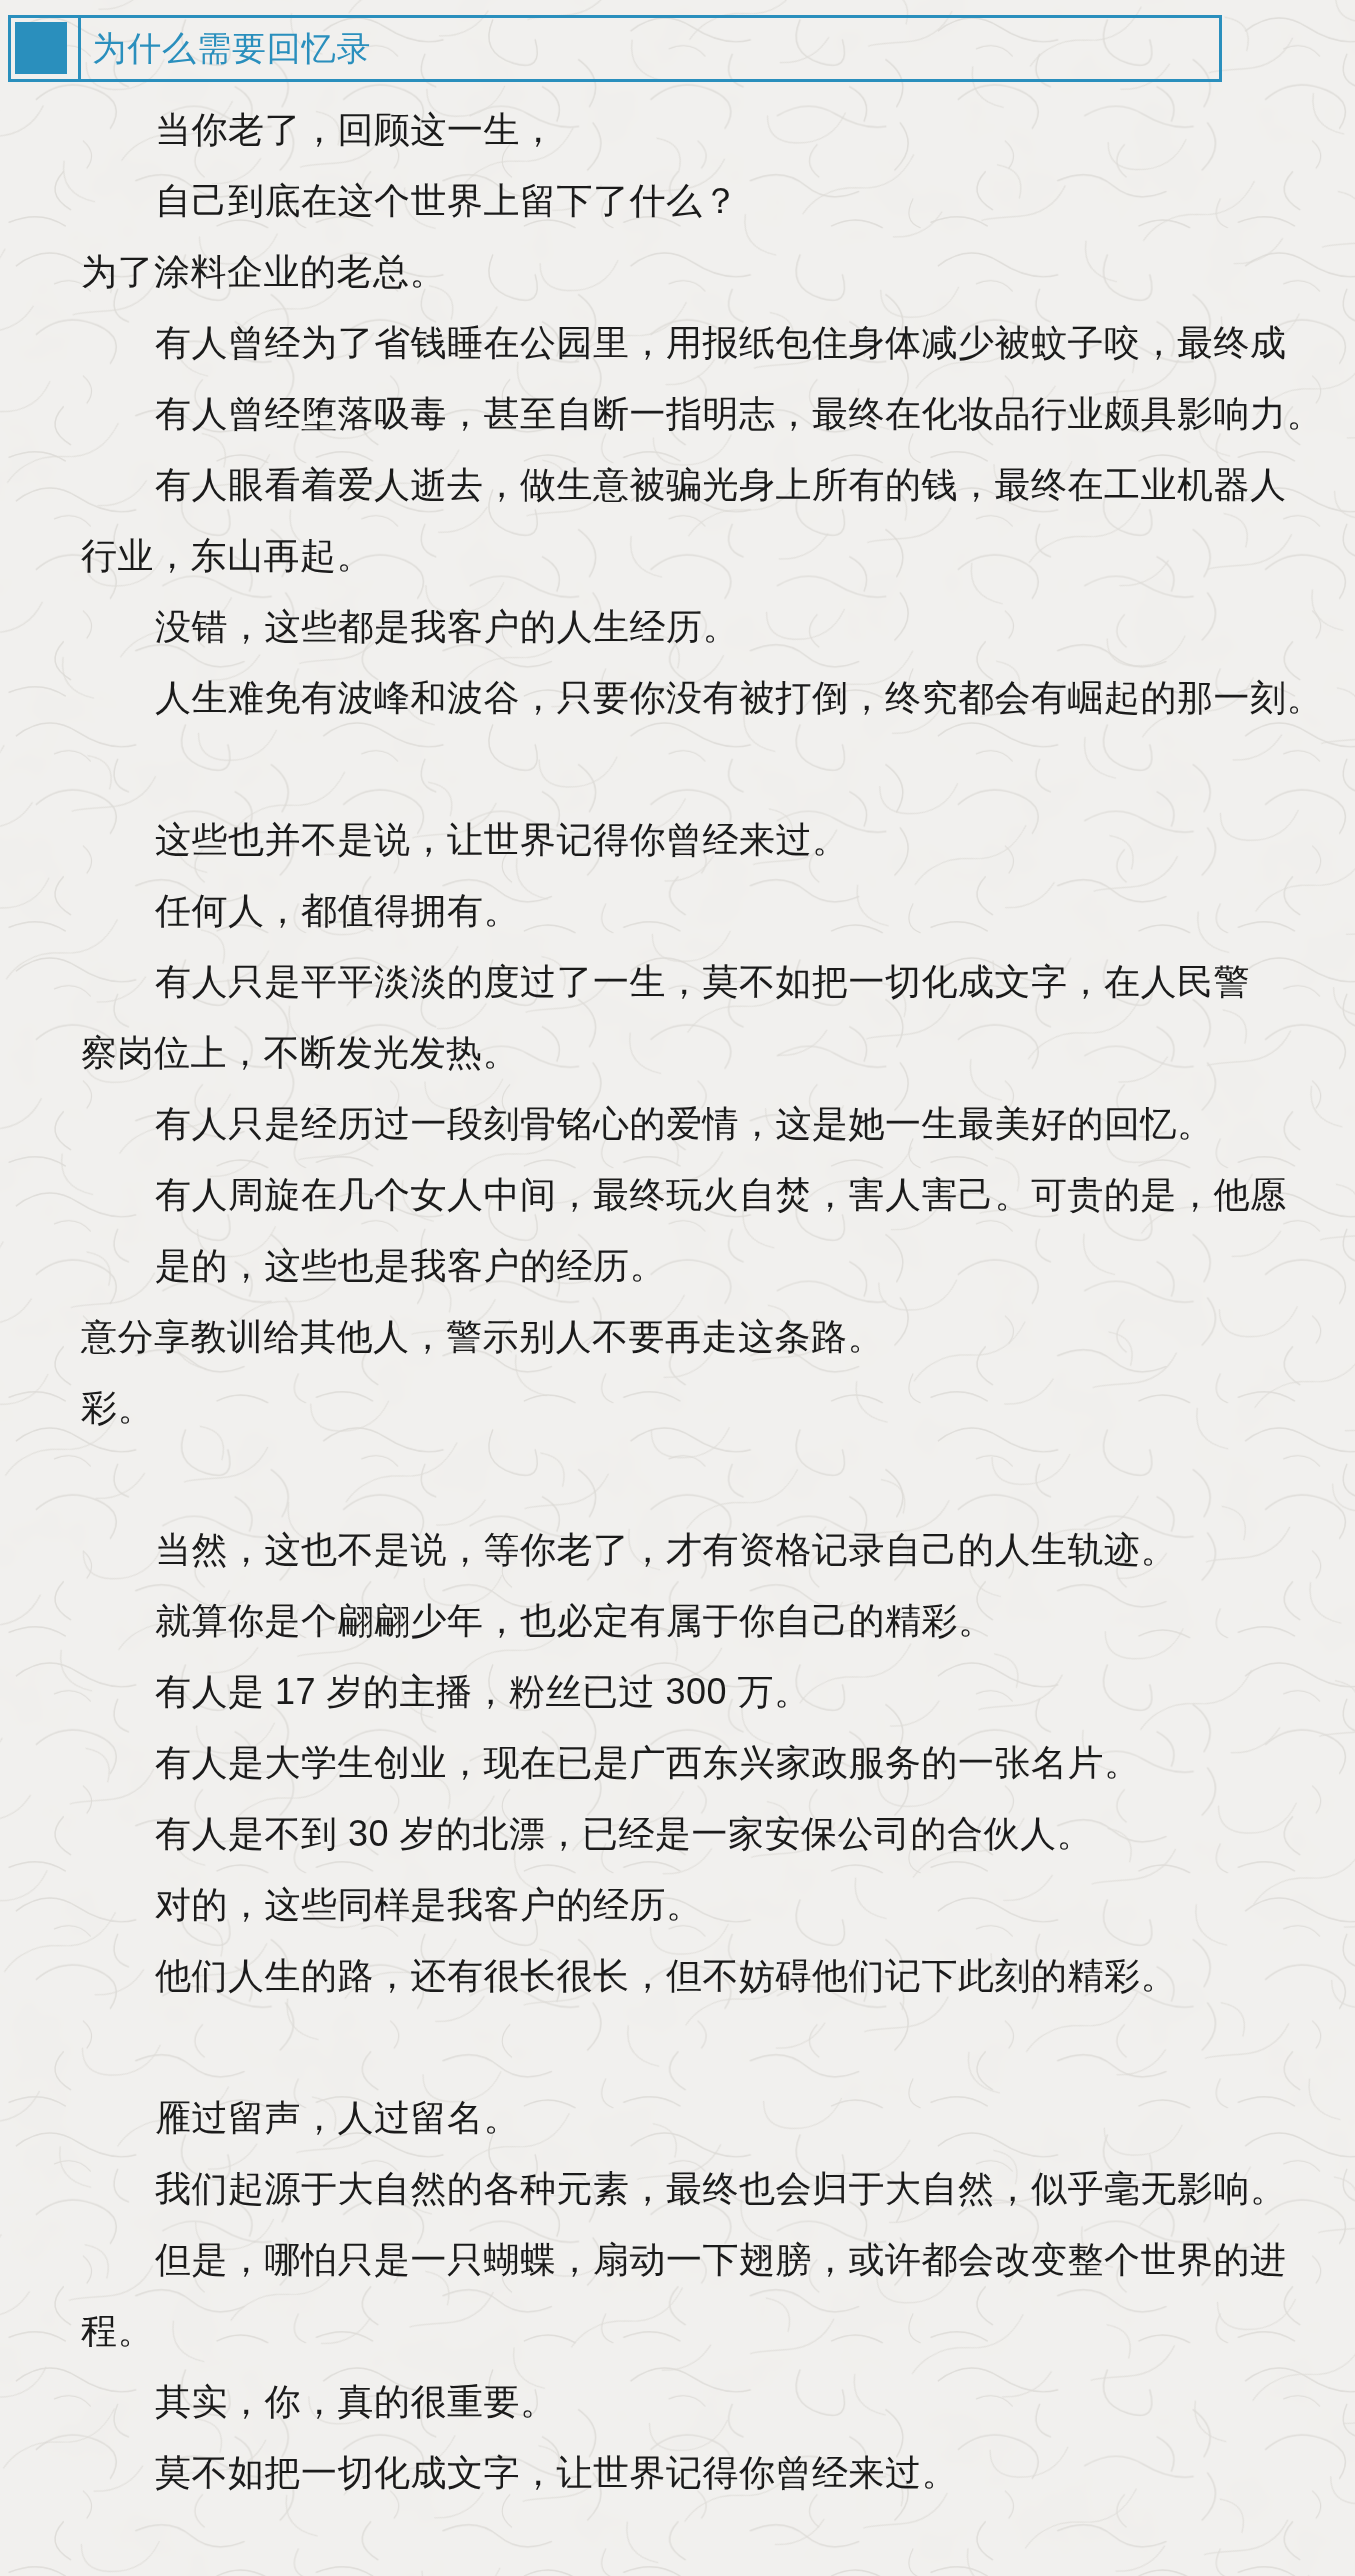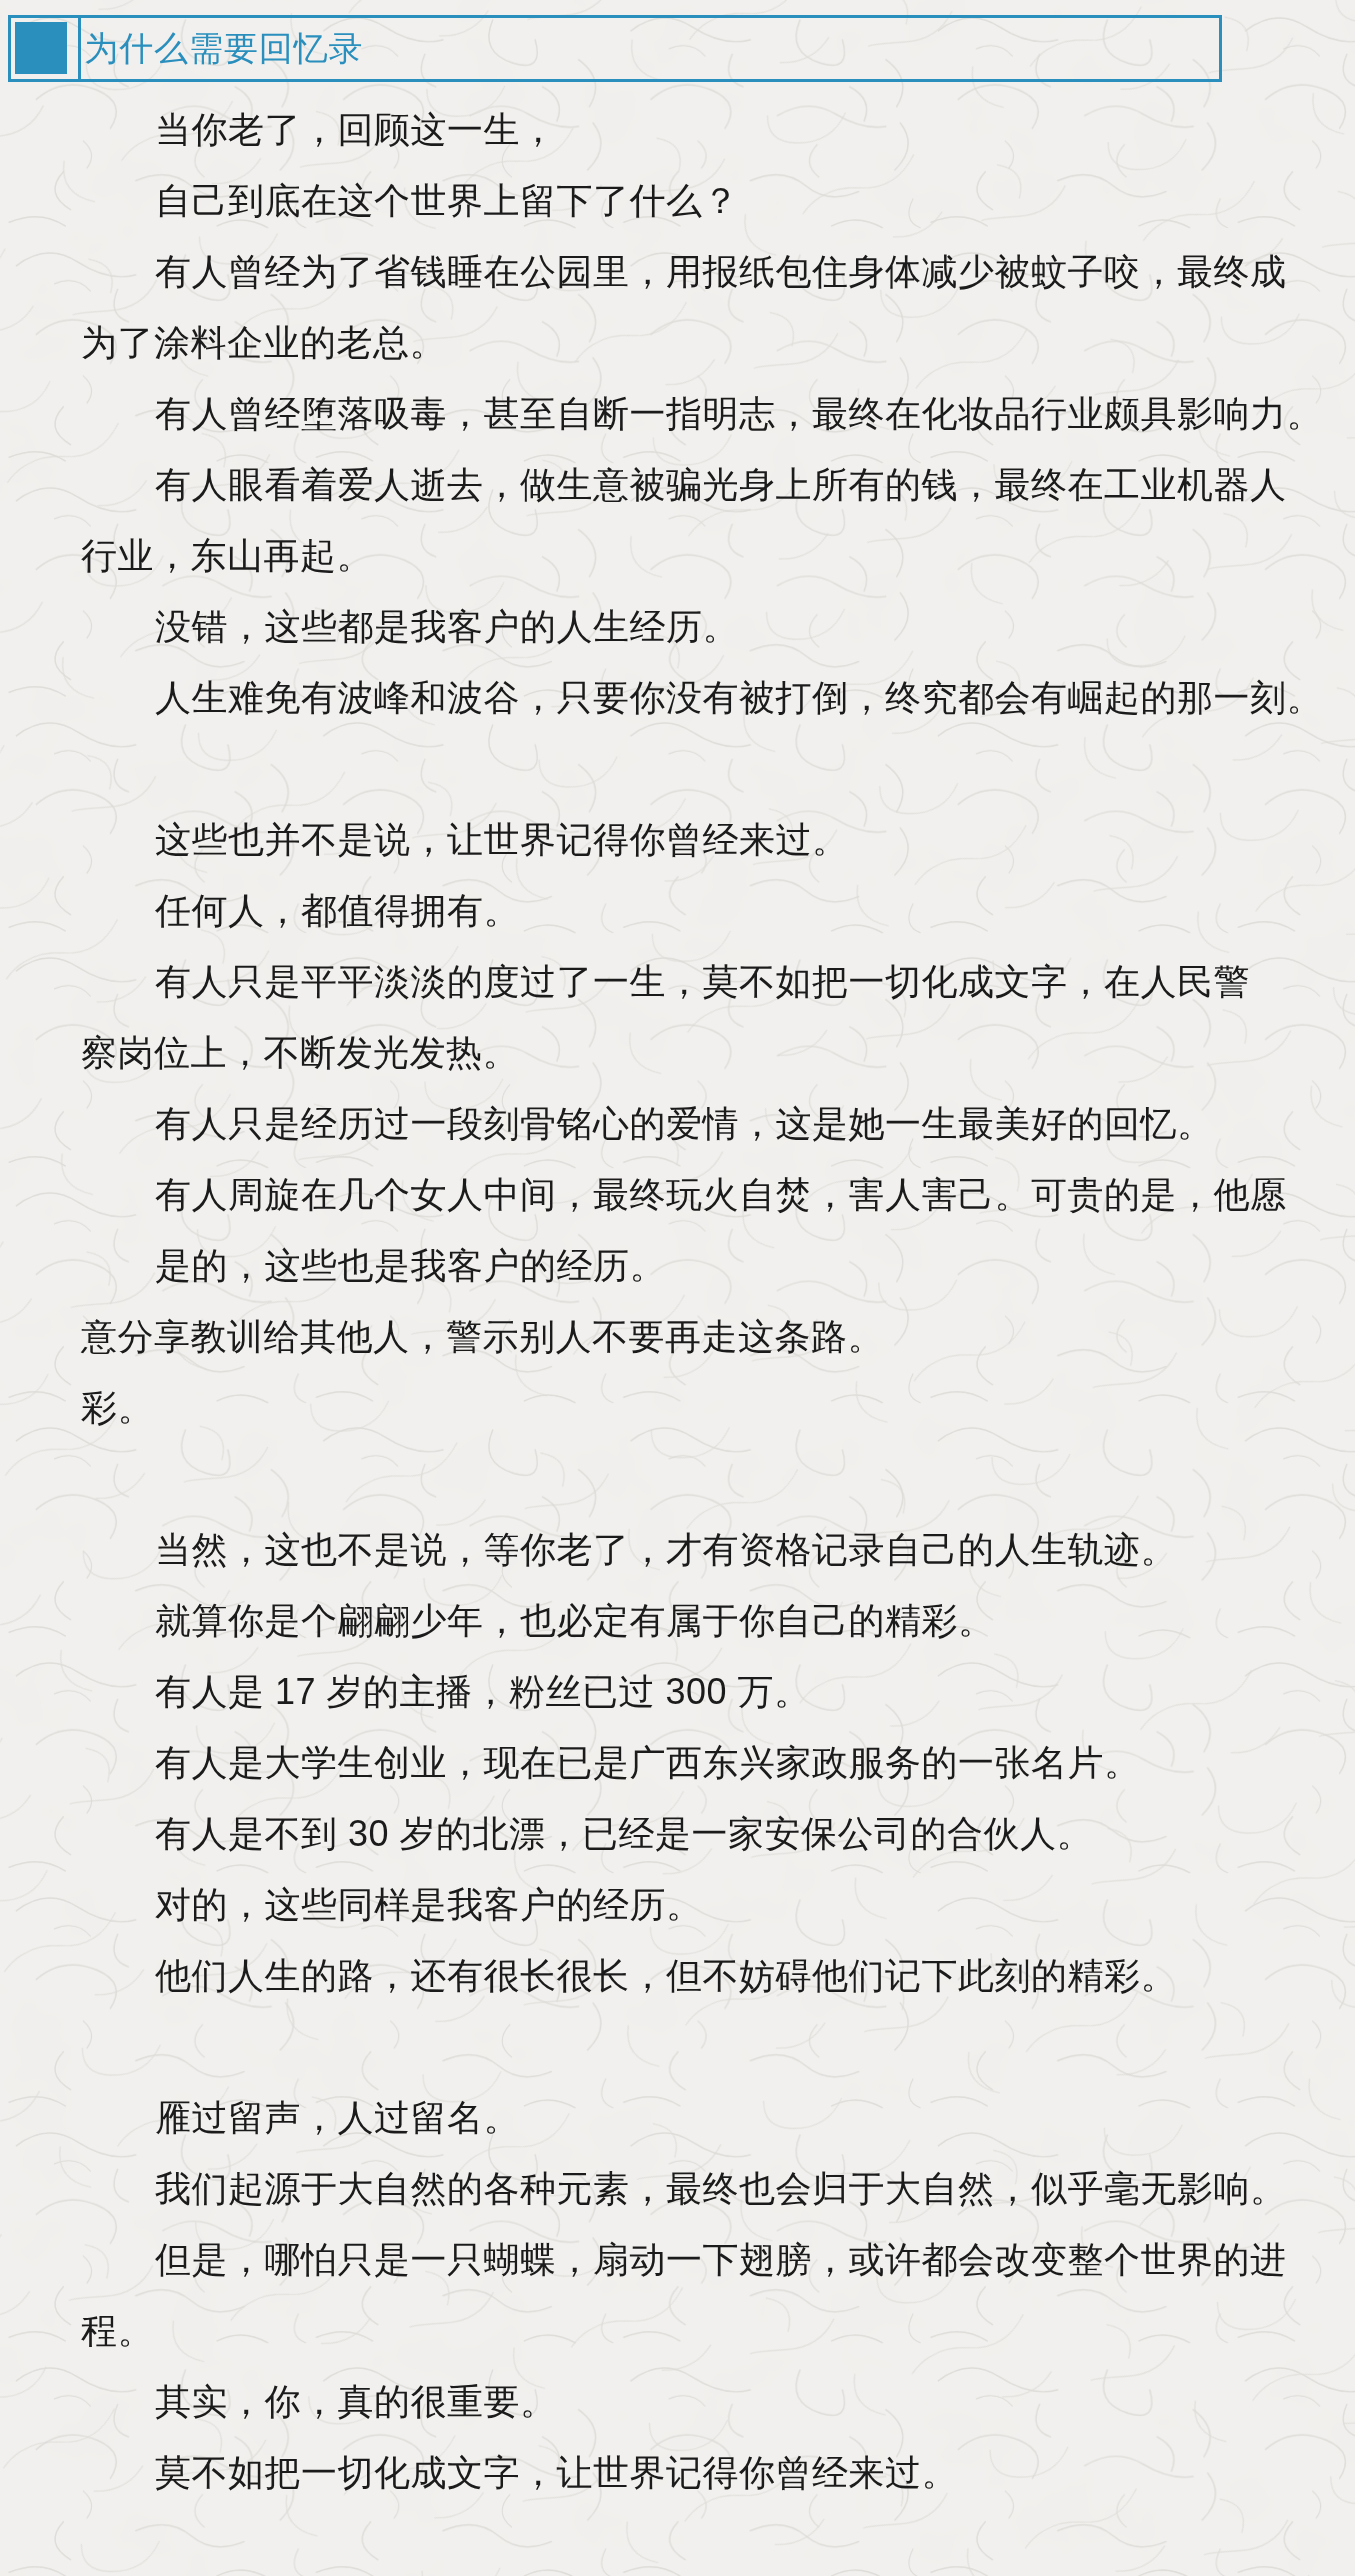--- a/index.html
+++ b/index.html
@@ -29,21 +29,21 @@
   }
   .sq-cell{
     width:60px;flex:0 0 60px;
     box-sizing:content-box;
     border-right:3.6px solid var(--accent);
     padding:3.6px;
   }
   .sq-fill{width:52px;height:52px;background:var(--accent);}
   .bar-title{
     flex:1;display:flex;align-items:center;
-    padding-left:3px;
+    padding-left:11px;
     color:var(--accent);
     font-size:34px;letter-spacing:0.9px;
     white-space:nowrap;
   }
   #article{
     position:absolute;left:81px;top:94px;width:1256px;
     z-index:1;
     color:var(--ink);
     font-size:36px;letter-spacing:0.5px;
   }
@@ -108,22 +108,22 @@
 <div class="titlebar">
   <div class="sq-cell">
     <div class="sq-fill"></div>
   </div>
   <div class="bar-title">为什么需要回忆录</div>
 </div>
 
 <div id="article">
     <div class="line indent">当你老了，回顾这一生，</div>
     <div class="line indent">自己到底在这个世界上留下了什么？</div>
+    <div class="line">为了涂料企业的老总。</div>
     <div class="line indent">有人曾经为了省钱睡在公园里，用报纸包住身体减少被蚊子咬，最终成</div>
-    <div class="line">为了涂料企业的老总。</div>
     <div class="line indent">有人曾经堕落吸毒，甚至自断一指明志，最终在化妆品行业颇具影响力。</div>
     <div class="line indent">有人眼看着爱人逝去，做生意被骗光身上所有的钱，最终在工业机器人</div>
     <div class="line">行业，东山再起。</div>
     <div class="line indent">没错，这些都是我客户的人生经历。</div>
     <div class="line indent">人生难免有波峰和波谷，只要你没有被打倒，终究都会有崛起的那一刻。</div>
     <div class="line"></div>
     <div class="line indent">这些也并不是说，让世界记得你曾经来过。</div>
     <div class="line indent">任何人，都值得拥有。</div>
     <div class="line indent">有人只是平平淡淡的度过了一生，莫不如把一切化成文字，在人民警</div>
     <div class="line">察岗位上，不断发光发热。</div>

